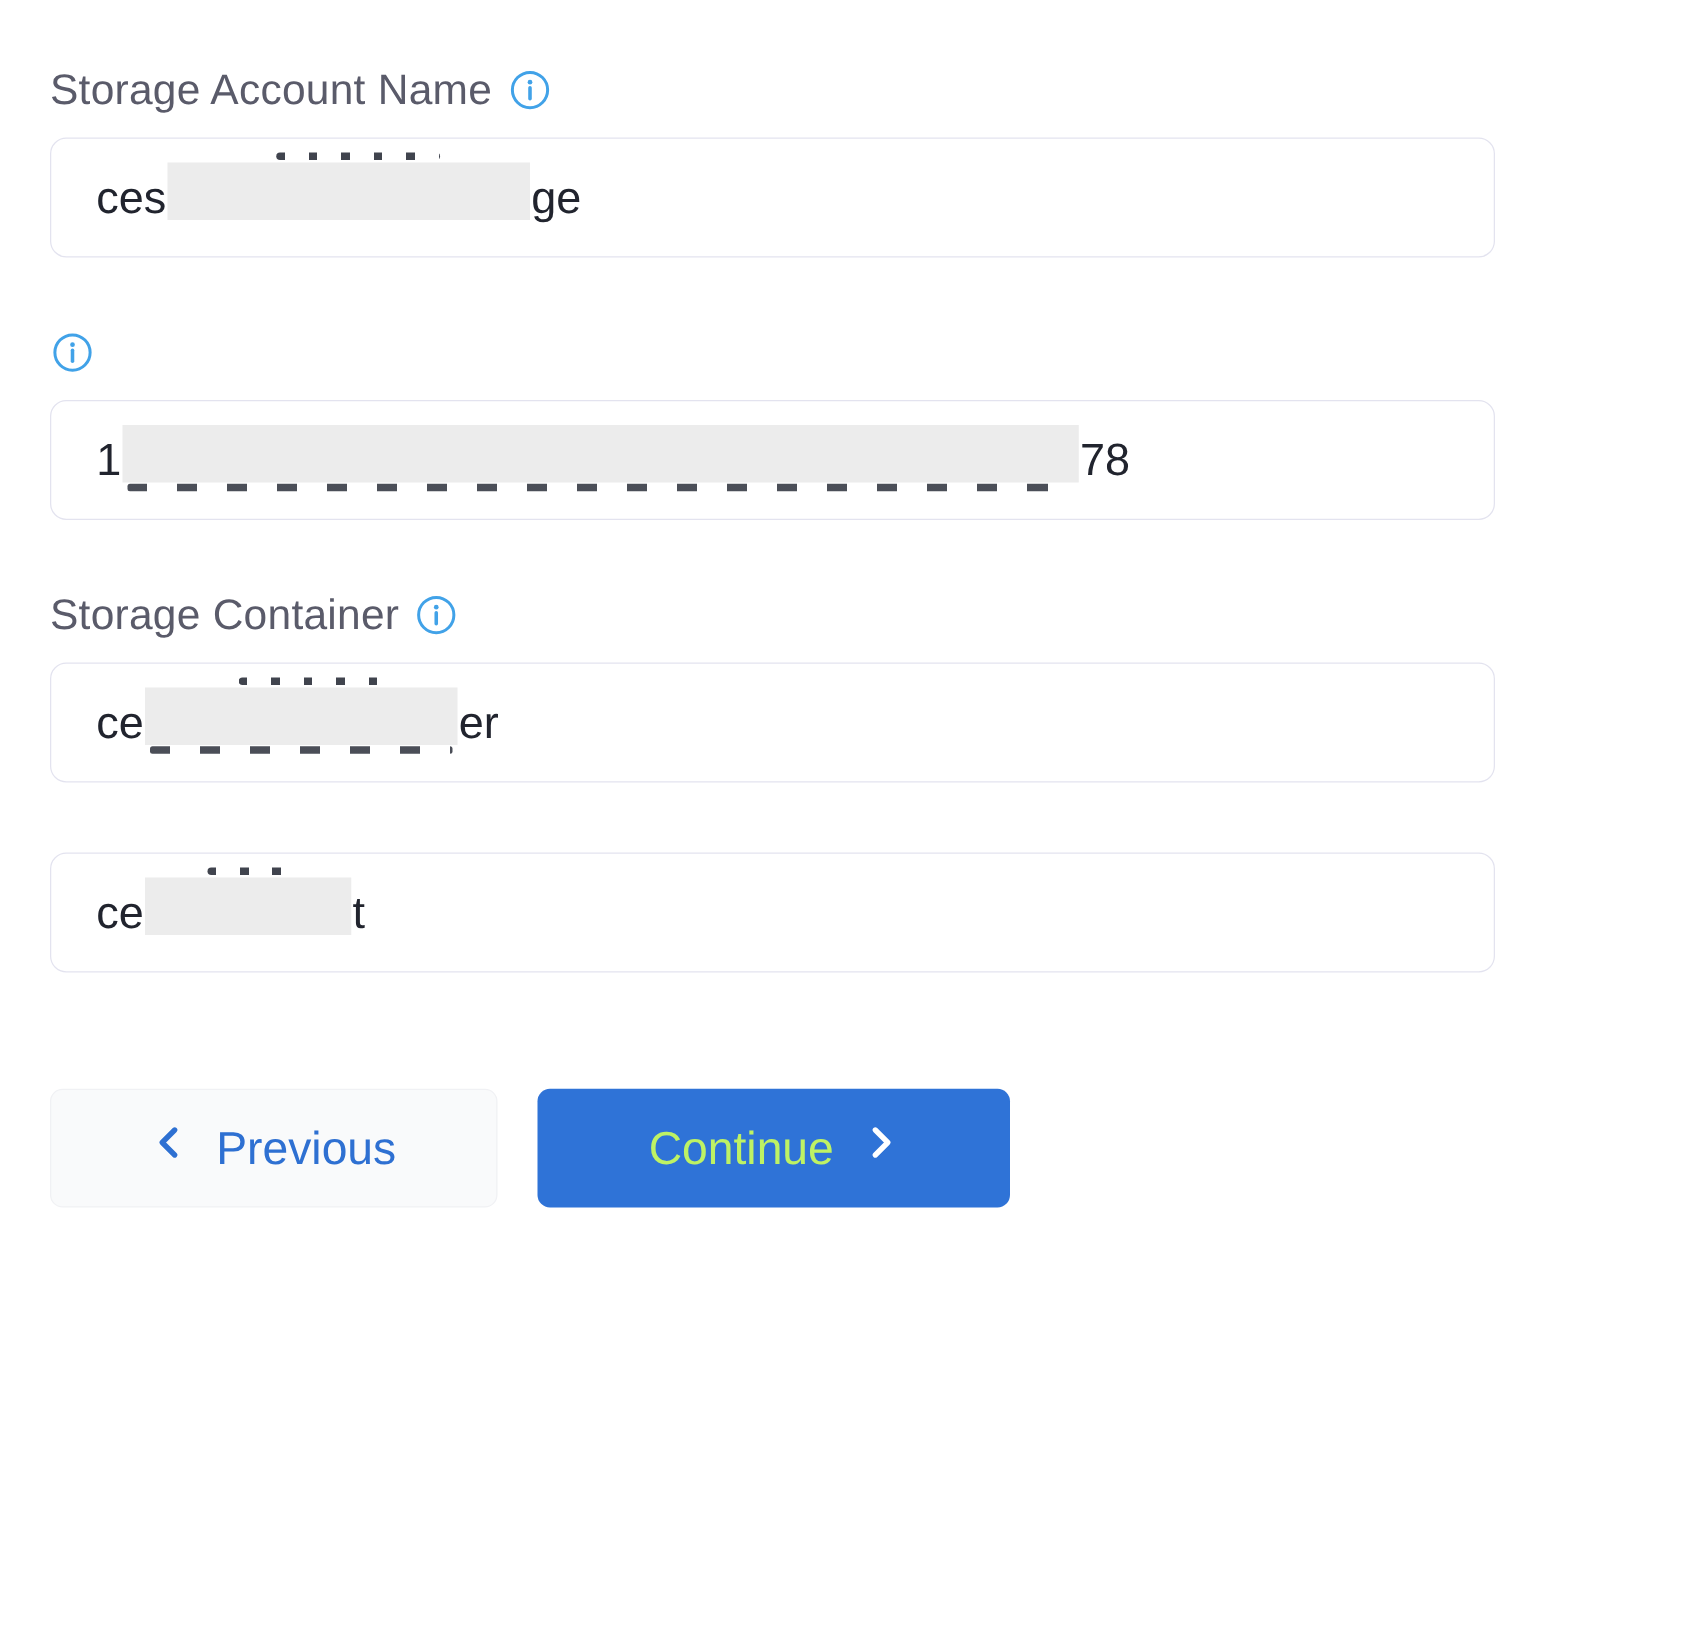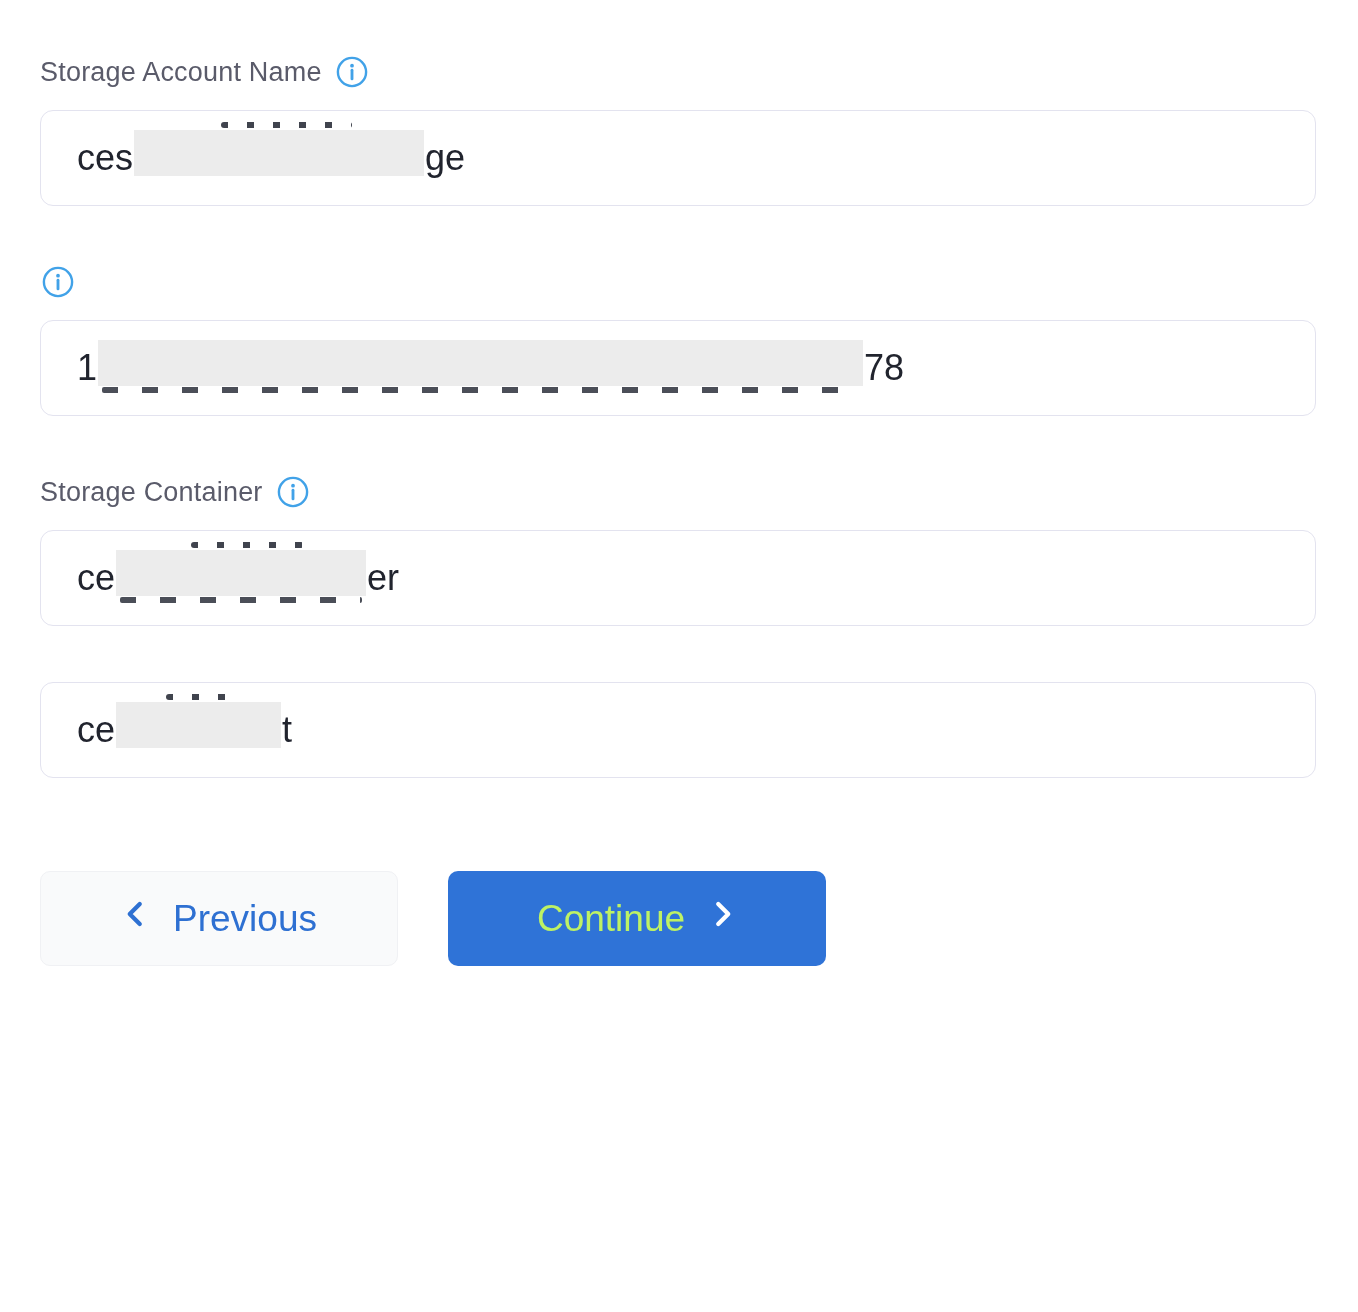--- a/index.html
+++ b/index.html
@@ -18,36 +18,36 @@
   }
   .field { margin-bottom: 56px; }
   .label-row {
     display: flex;
     align-items: center;
     gap: 12px;
     margin-bottom: 18px;
     height: 40px;
   }
   .label-text {
-    font-size: 27px;
+    font-size: 34px;
     line-height: 40px;
     color: #5a5b6a;
     letter-spacing: 0.2px;
   }
   .info-icon {
     width: 36px;
     height: 36px;
     display: inline-flex;
     align-items: center;
     justify-content: center;
     cursor: pointer;
     flex: 0 0 auto;
   }
   .input-box {
-    width: 1276px;
+    width: 1156px;
     height: 96px;
     box-sizing: border-box;
     border: 1px solid #e3e3ef;
     border-radius: 13px;
     background: #ffffff;
     display: flex;
     align-items: center;
     padding: 0 30px 0 36px;
     font-size: 36px;
     color: #21242e;
@@ -88,21 +88,21 @@
       transparent 7px, transparent 26px);
     opacity: 0.9;
     border-radius: 3px;
   }
   .value-prefix, .value-suffix { flex: 0 0 auto; }
 
   .buttons-row {
     margin-top: 93px;
     display: flex;
     align-items: center;
-    gap: 50px;
+    gap: 32px;
   }
   .btn {
     height: 95px;
     border-radius: 10px;
     display: inline-flex;
     align-items: center;
     justify-content: center;
     gap: 22px;
     font-size: 37px;
     font-family: "Liberation Sans", sans-serif;

